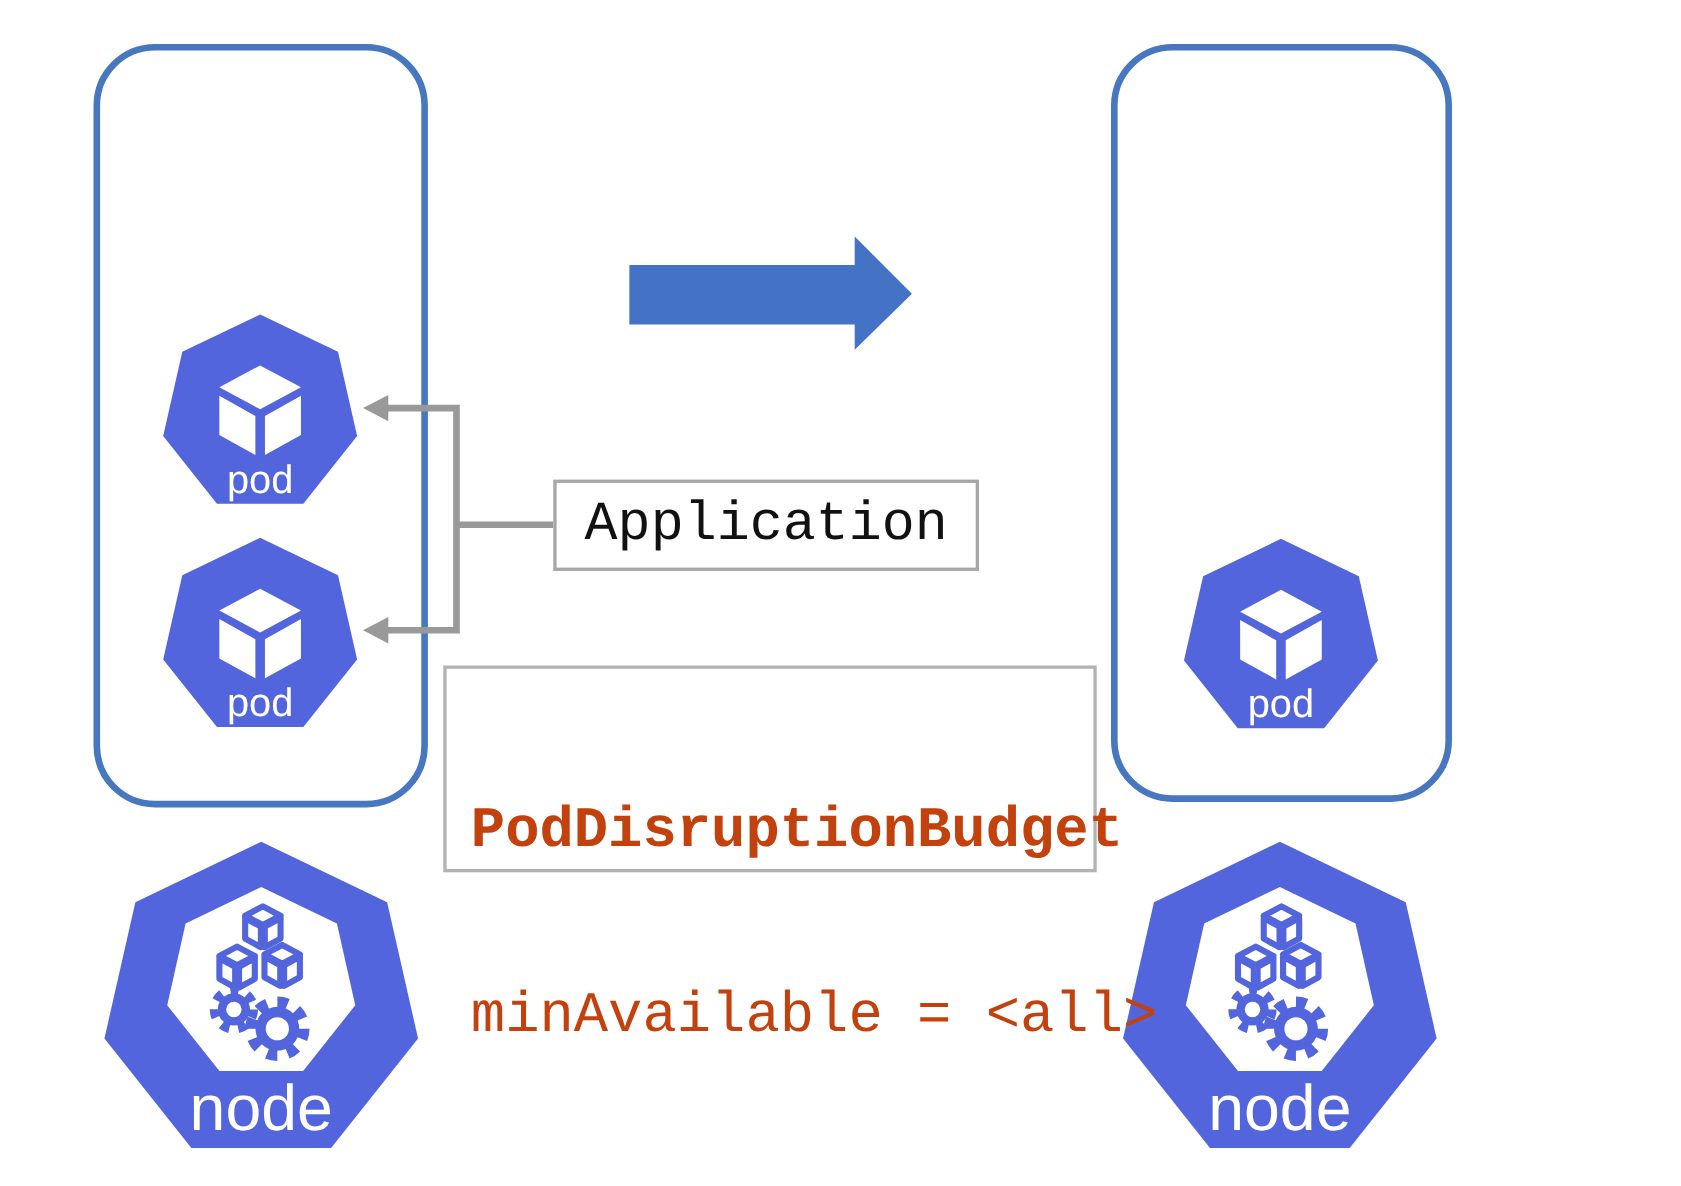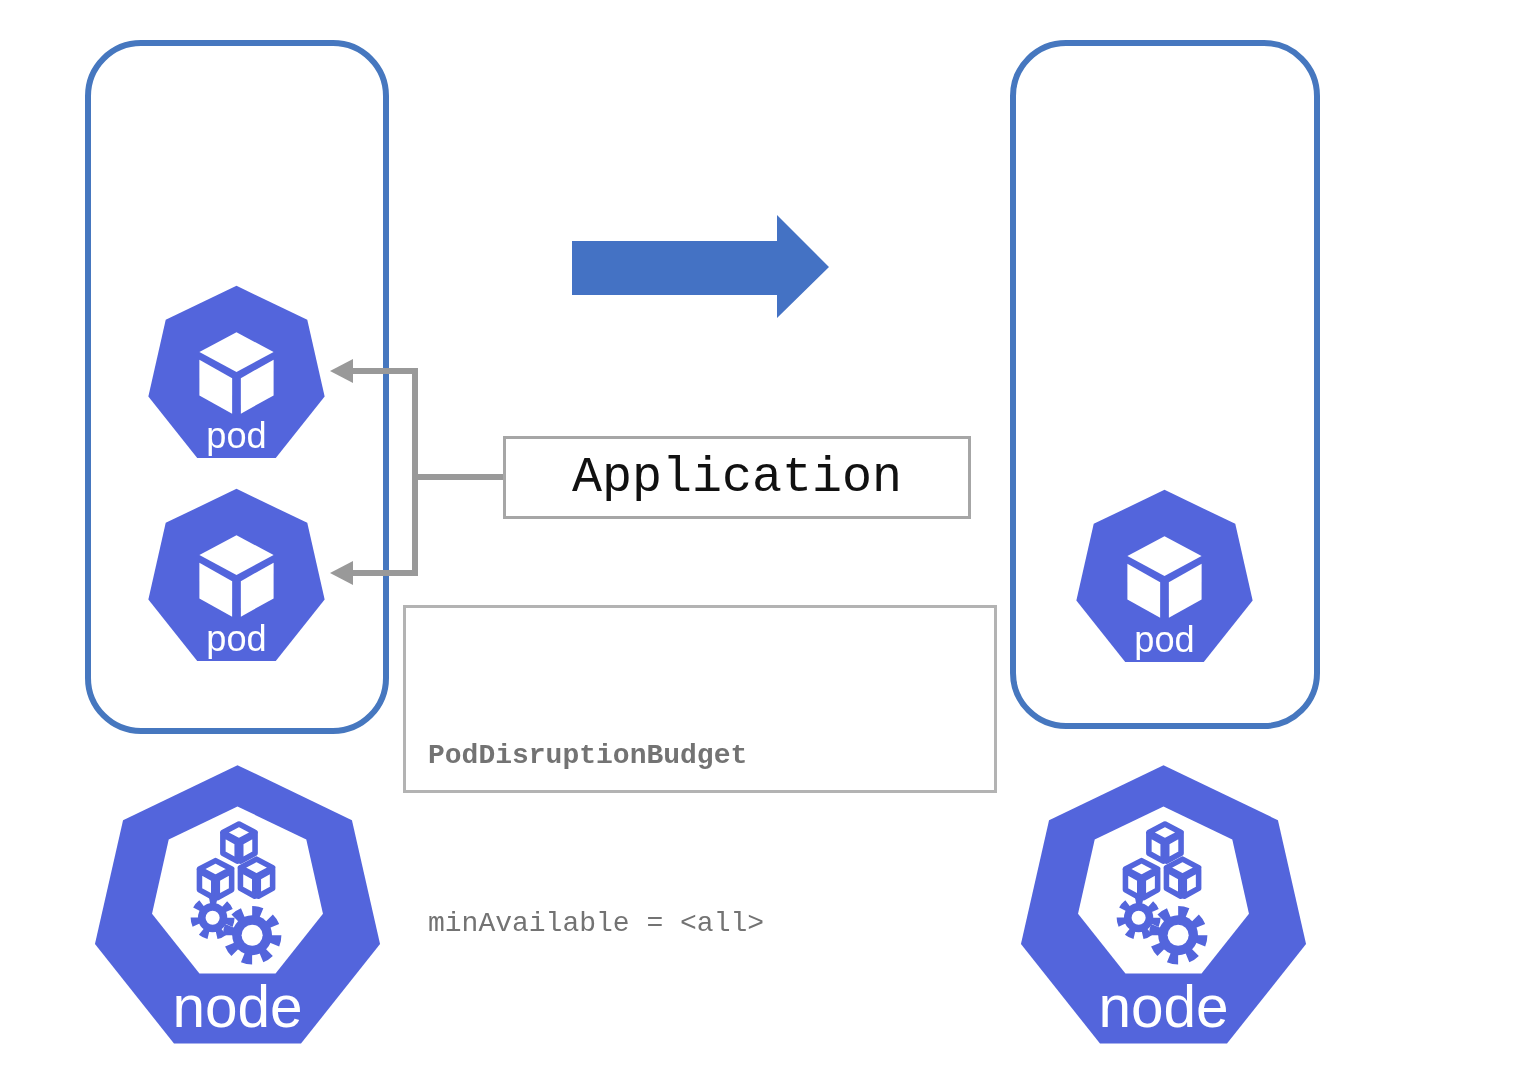--- a/index.html
+++ b/index.html
@@ -34,41 +34,41 @@
   .pod-right { left: 1074px; top: 489px; width: 181px; height: 174px; }
   .node-left  { left: 91px;   top: 764px; width: 293px; height: 281px; }
   .node-right { left: 1017px; top: 764px; width: 293px; height: 281px; }
 
   .transition-arrow { left: 572px; top: 215px; width: 258px; height: 104px; }
   .connector       { left: 320px; top: 350px; width: 195px; height: 245px; }
 
   
   .app-box {
     position: absolute;
-    left: 503px; top: 436px; width: 468px; height: 83px;
+    left: 503px; top: 436px; width: 387px; height: 83px;
     box-sizing: border-box;
     border: 3px solid #A6A6A6;
     background: #ffffff;
     display: flex; align-items: center; justify-content: center;
     font-family: "Liberation Mono", "DejaVu Sans Mono", monospace;
     font-size: 50px;
     color: #111111;
     white-space: pre;
   }
   .pdb-box {
     position: absolute;
     left: 403px; top: 605px; width: 594px; height: 188px;
     box-sizing: border-box;
     border: 3px solid #B3B3B3;
     background: #ffffff;
     padding: 8px 16px 0 22px;
     font-family: "Liberation Mono", "DejaVu Sans Mono", monospace;
-    font-size: 28px;
+    font-size: 52px;
     line-height: 56px;
-    color: #737373;
+    color: #c2410c;
     white-space: pre;
   }
   .pdb-title { font-weight: bold; }
 
   .hidden-defs { position: absolute; width: 0; height: 0; overflow: hidden; }
 </style>
 </head>
 <body>
 
 <div id="canvas">

